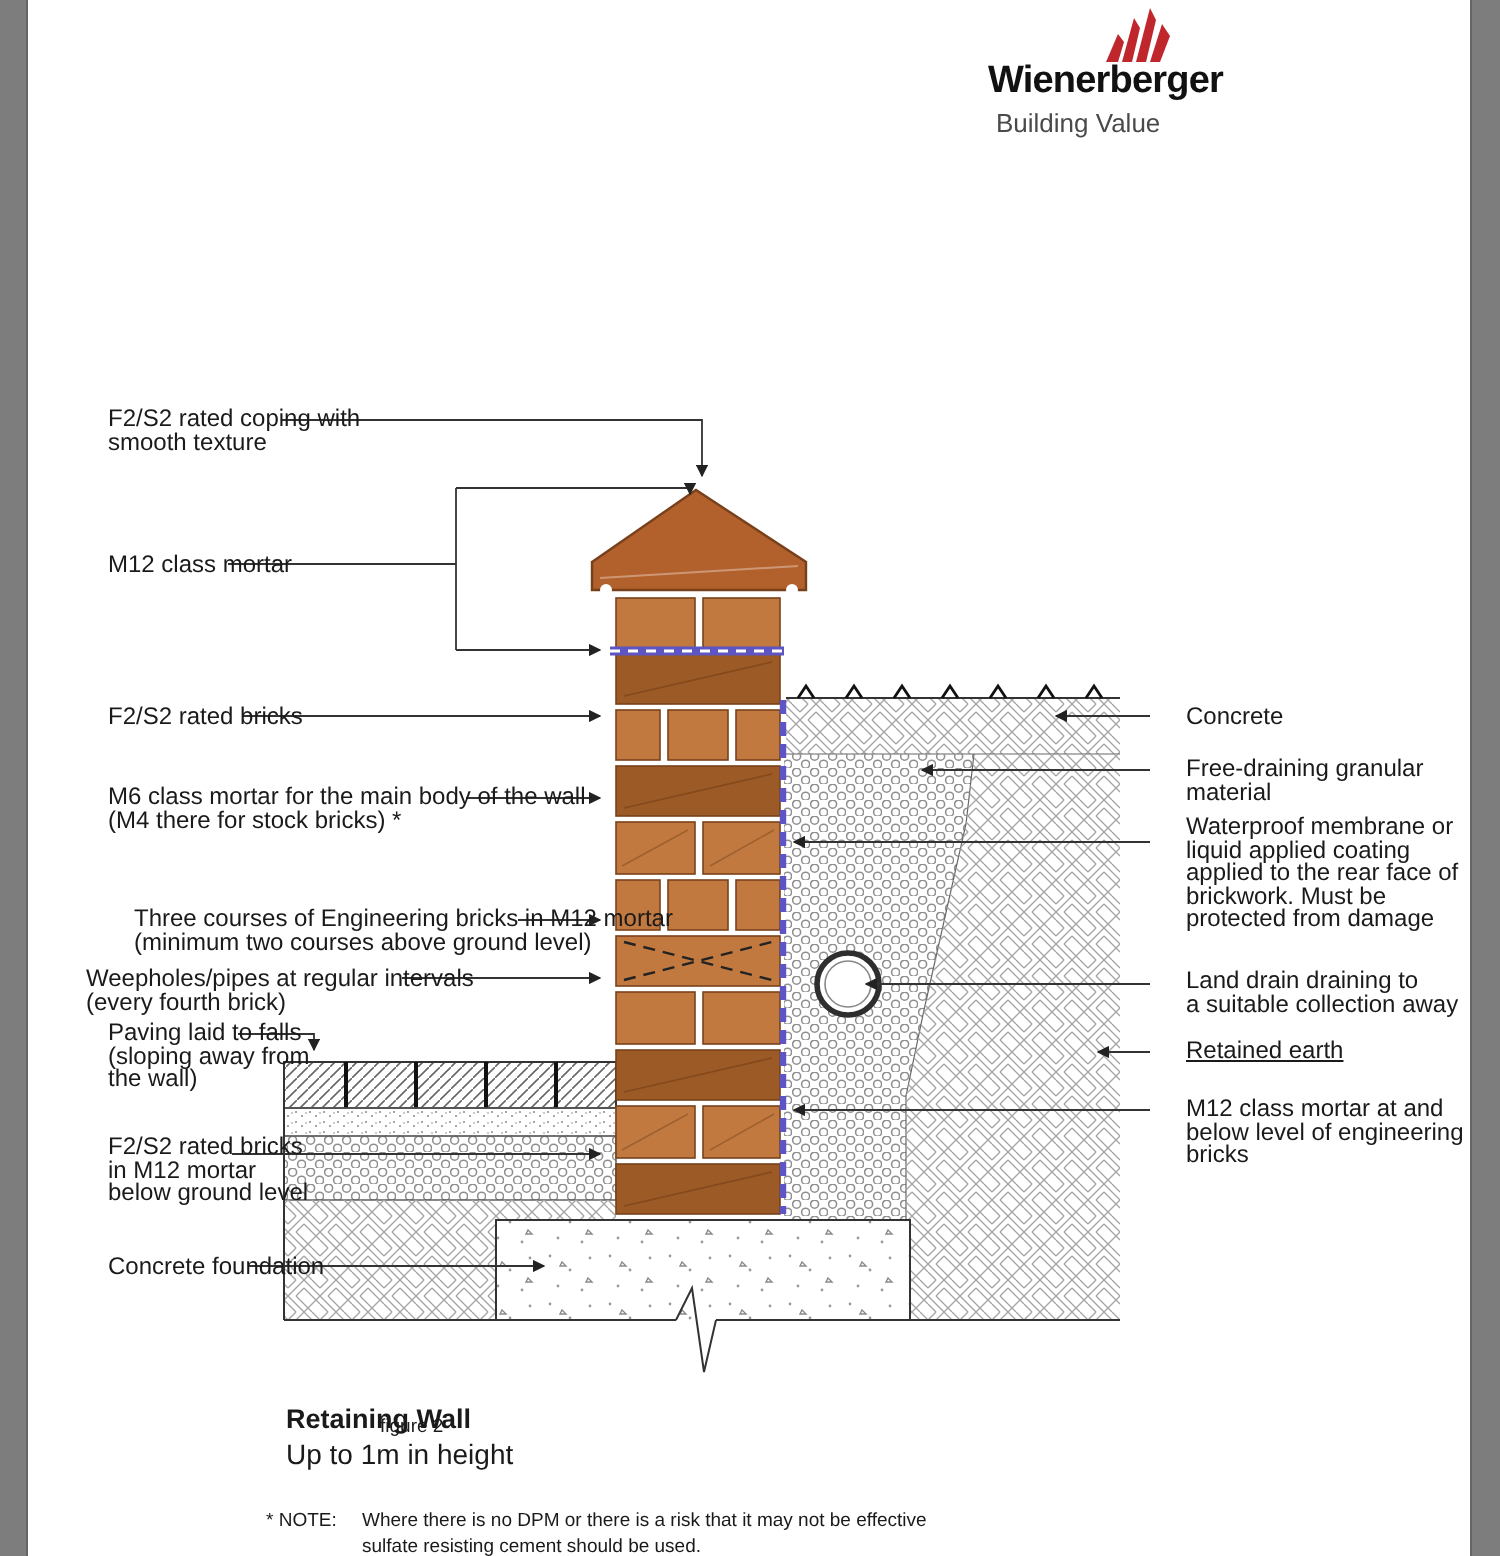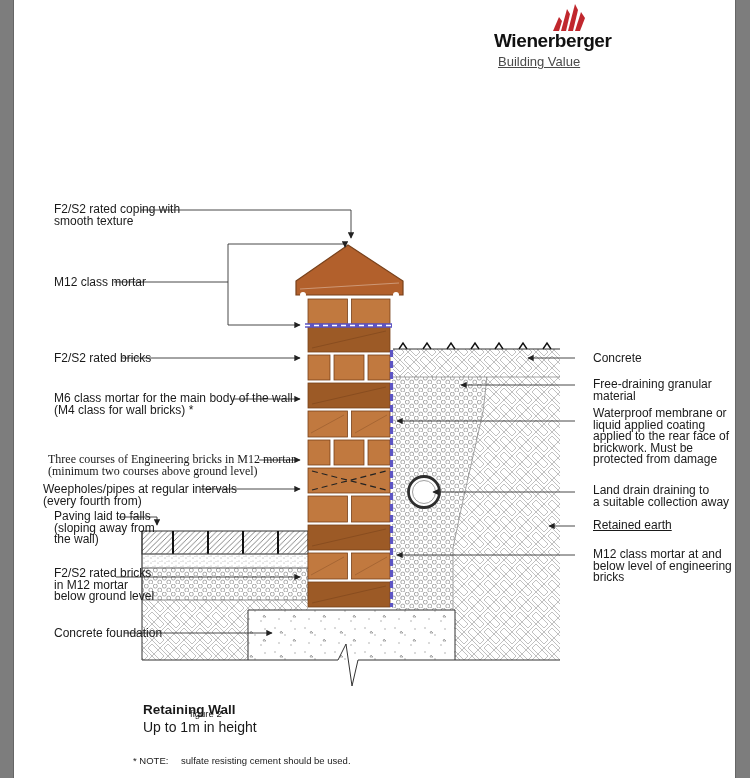--- a/index.html
+++ b/index.html
@@ -7,21 +7,21 @@
        font-family:"Liberation Sans","DejaVu Sans",sans-serif;color:#1a1a1a;}
   .chrome{position:absolute;top:0;height:778px;background:var(--chrome-gray,#7d7d7d);z-index:30;}
   .chrome.left{left:0;width:13px;border-right:1px solid #666;}
   .chrome.right{right:0;width:14px;border-left:1px solid #666;}
   .page{position:absolute;left:14px;top:0;width:721px;height:778px;background:#fff;}
   svg.draw{position:absolute;left:0;top:0;z-index:5;}
   .lbl{position:absolute;font-size:12px;line-height:11.5px;white-space:nowrap;z-index:10;margin-left:16px;}
   .logo{position:absolute;z-index:10;}
   .brand{position:absolute;left:494px;top:30px;font-size:19px;font-weight:bold;
          letter-spacing:-0.4px;color:#111;z-index:10;}
-  .tagline{position:absolute;left:498px;top:54px;font-size:13px;color:#4a4a4a;z-index:10;text-decoration:underline;}
+  .tagline{position:absolute;left:498px;top:54px;font-size:13px;color:#4a4a4a;z-index:10;}
   .cap-fig{position:absolute;left:143px;top:708px;font-size:9.5px;z-index:10;padding-left:47px;}
   .cap-title{position:absolute;left:143px;top:702px;font-size:13.5px;font-weight:bold;z-index:10;}
   .cap-sub{position:absolute;left:143px;top:719px;font-size:14px;z-index:10;}
   .note{position:absolute;left:133px;top:754px;font-size:9.5px;line-height:13px;z-index:10;}
   .note .body{position:absolute;left:48px;top:0;white-space:nowrap;}
   
   .bl{fill:var(--brick-light,#c1793f);stroke:var(--brick-outline,#78411b);stroke-width:.8;}
   .bd{fill:var(--brick-dark,#9c5a26);stroke:var(--brick-outline,#78411b);stroke-width:.8;}
   .cop{fill:var(--coping,#b2602c);stroke:var(--brick-outline,#78411b);stroke-width:1.2;}
   .ldr{stroke:var(--line,#333);stroke-width:.9;fill:none;}
@@ -223,29 +223,29 @@
   <div>smooth texture</div>
 </div>
 <div class="lbl" style="left:38px;top:277px;">
   <div>M12 class mortar</div>
 </div>
 <div class="lbl" style="left:38px;top:353px;">
   <div>F2/S2 rated bricks</div>
 </div>
 <div class="lbl" style="left:38px;top:393px;">
   <div>M6 class mortar for the main body of the wall</div>
-  <div>(M4 class for wall bricks) *</div>
-</div>
-<div class="lbl" style="left:32px;top:454px;font-family:Liberation Serif, serif;">
+  <div>(M4 there for stock bricks) *</div>
+</div>
+<div class="lbl" style="left:51px;top:454px;">
   <div>Three courses of Engineering bricks in M12 mortar</div>
   <div>(minimum two courses above ground level)</div>
 </div>
 <div class="lbl" style="left:27px;top:484px;">
   <div>Weepholes/pipes at regular intervals</div>
-  <div>(every fourth from)</div>
+  <div>(every fourth brick)</div>
 </div>
 <div class="lbl" style="left:38px;top:511px;">
   <div>Paving laid to falls</div>
   <div>(sloping away from</div>
   <div>the wall)</div>
 </div>
 <div class="lbl" style="left:38px;top:568px;">
   <div>F2/S2 rated bricks</div>
   <div>in M12 mortar</div>
   <div>below ground level</div>
@@ -281,18 +281,19 @@
   <div>bricks</div>
 </div>
 
 <div class="cap-fig">figure 2</div>
 <div class="cap-title">Retaining Wall</div>
 <div class="cap-sub">Up to 1m in height</div>
 
 <div class="note">
   <span>* NOTE:</span>
   <div class="body">
+    <div>Where there is no DPM or there is a risk that it may not be effective</div>
     <div>sulfate resisting cement should be used.</div>
   </div>
 </div>
 
 <div class="chrome left"></div>
 <div class="chrome right"></div>
 
 </body></html>

